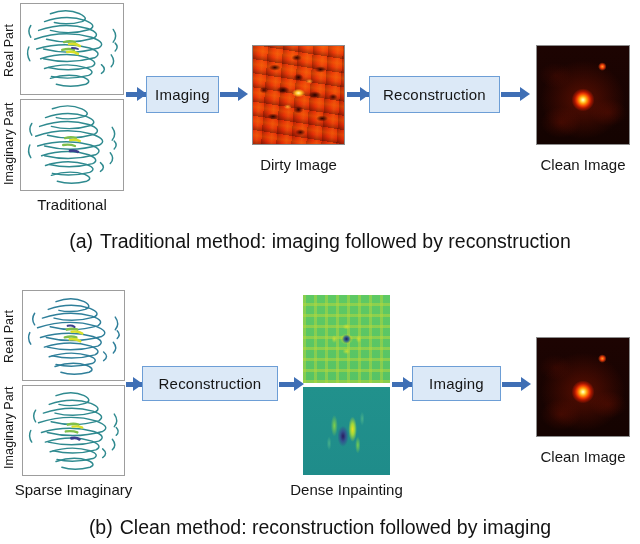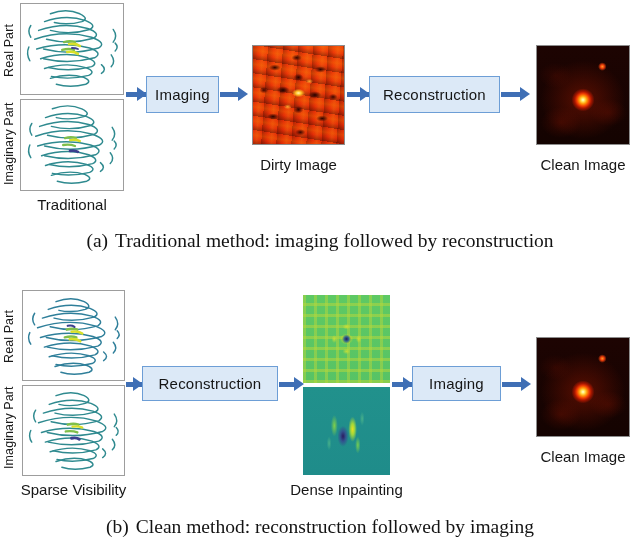--- a/index.html
+++ b/index.html
@@ -71,21 +71,21 @@
     white-space:nowrap;
     text-align:center;
   }
 
   
   .figcap{
     position:absolute;
     width:640px;
     left:0;
     text-align:center;
-    font-family:Liberation Serif, serif;
+    font-family:Liberation Sans, sans-serif;
     font-size:19.5px;
     color:#131313;
     white-space:nowrap;
   }
   .figcap .lbl{margin-right:7px;}
 
   
   .vis-svg{display:block;width:100%;height:100%;}
 
   
@@ -312,21 +312,21 @@
     </g>
     <g fill="none" stroke="#d8e02a" stroke-width="2.4" stroke-linecap="round">
       <path d="M51 42 q6 -1 10 1"></path>
     </g>
     <g fill="none" stroke="#3b3f8f" stroke-width="3" stroke-linecap="round">
       <path d="M50 54 q5 -1 8 1"></path>
     </g>
   </svg>
 </div>
 
-<div class="cap" style="left:8px;top:481px;width:131px;">Sparse Visibility</div>
+<div class="cap" style="left:8px;top:481px;width:131px;">Sparse Imaginary</div>
 
 <div class="arrow-shaft" style="left:126px;top:382px;width:18px;"></div>
 <div class="arrow-head" style="left:133px;top:377px;"></div>
 
 <div class="procbox" style="left:142px;top:366px;width:136px;height:35px;">
   <span>Reconstruction</span>
 </div>
 
 <div class="arrow-shaft" style="left:279px;top:382px;width:20px;"></div>
 <div class="arrow-head" style="left:294px;top:377px;"></div>

